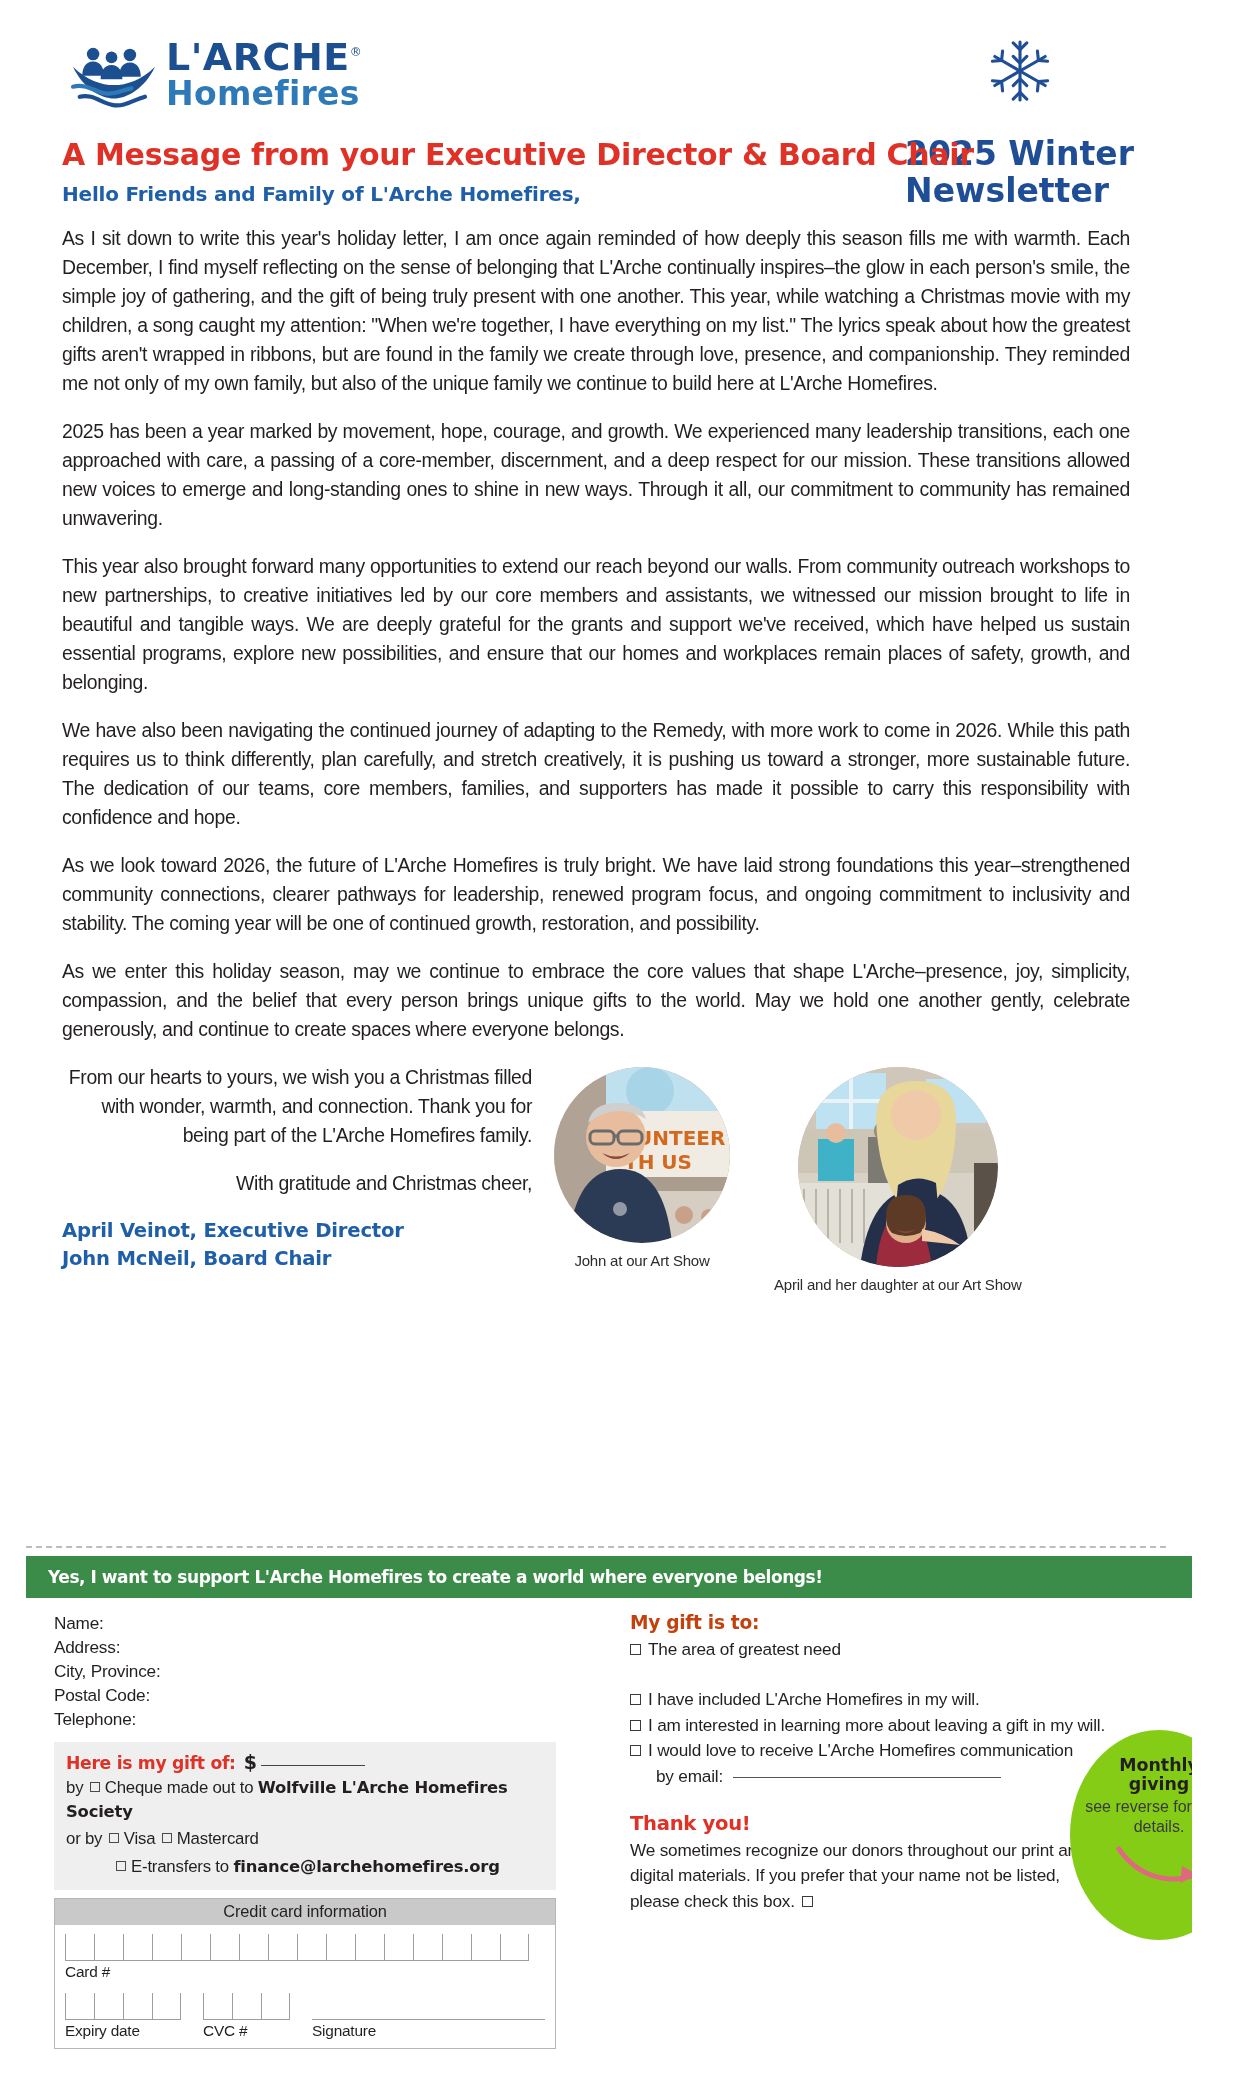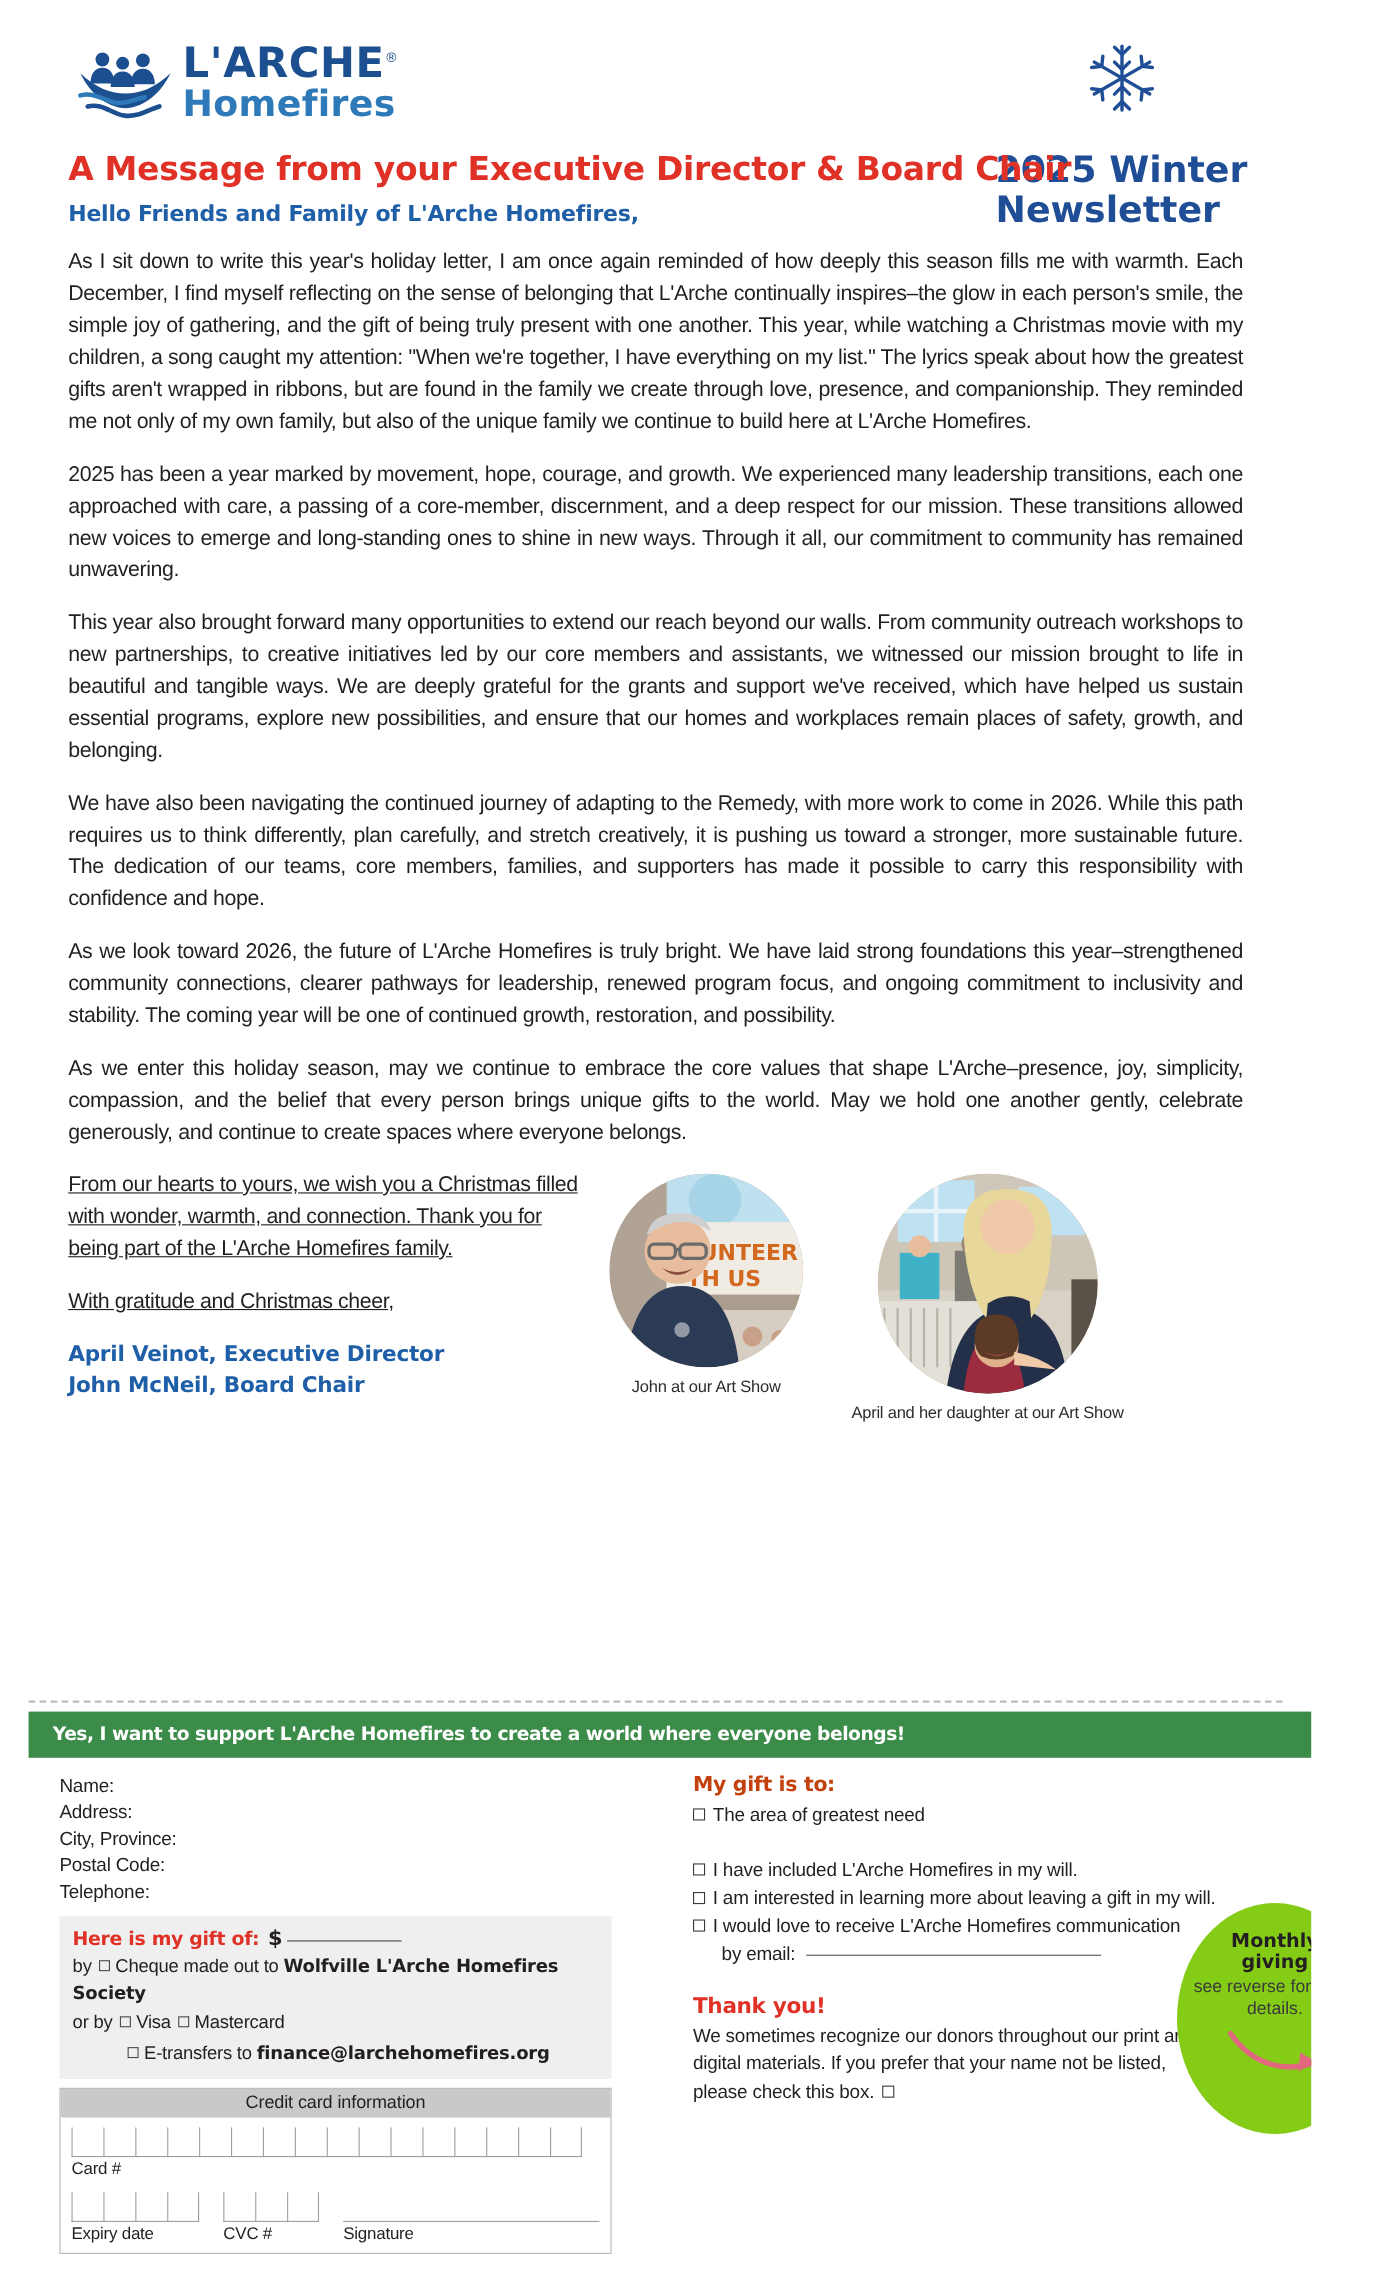--- a/index.html
+++ b/index.html
@@ -49,21 +49,21 @@
   .letter p {
     font-size: 19.4px; line-height: 1.495; margin-bottom: 19px;
     text-align: justify; text-justify: inter-word;
     font-family: "Liberation Sans", sans-serif;
     letter-spacing: -0.35px; color: #231f20;
   }
 
   
   .closing-wrap { position: relative; display: flex; align-items: flex-start; margin-top: 6px; }
   .closing-text { width: 470px; flex: 0 0 470px; }
-  .closing-text p { text-align: left; margin-bottom: 19px; text-decoration: underline; }
+  .closing-text p { text-align: right; margin-bottom: 19px; }
   .signature-line {
     font-family: "DejaVu Sans", sans-serif; font-weight: bold;
     font-size: 19.6px; color: #1f5fa8; line-height: 1.42; letter-spacing: -0.2px;
   }
   .photos { display: flex; gap: 44px; margin-left: 22px; margin-top: 4px; }
   .photo-item { display: flex; flex-direction: column; align-items: center; }
   .photo-circle {
     border-radius: 50%; overflow: hidden; position: relative;
     background: #cdbfae;
   }

